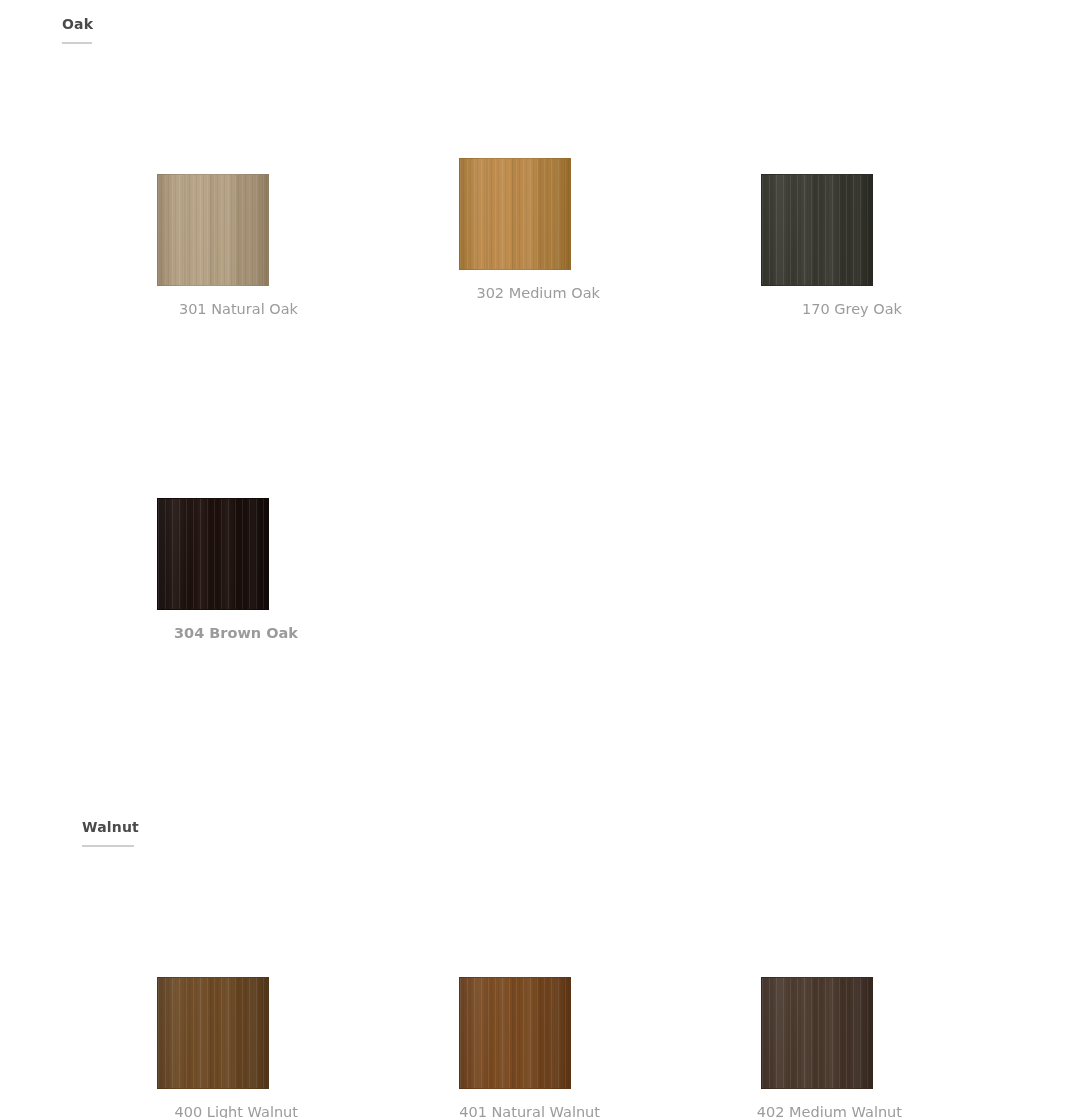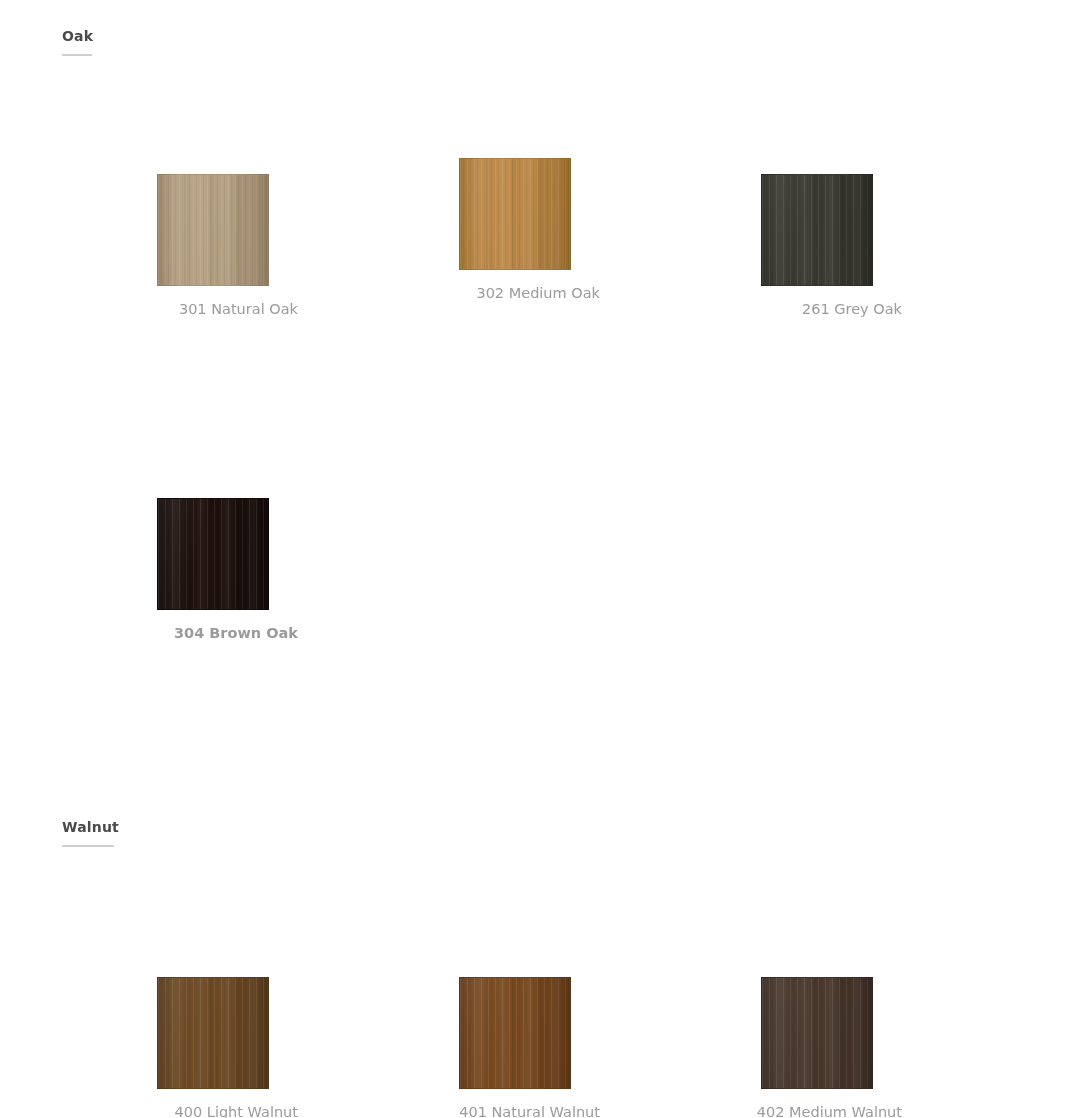--- a/index.html
+++ b/index.html
@@ -107,21 +107,21 @@
     color: #9b9b9b;
     line-height: 18px;
     white-space: nowrap;
   }
 </style>
 </head>
 <body>
 
 <div class="page">
 
-  <div class="section-heading" id="heading-oak" style="top: 14px; margin-top: 12px;">
+  <div class="section-heading" id="heading-oak" style="top: 14px;">
     <span class="heading-text">Oak</span>
     <span class="heading-rule" id="rule-oak" style="width: 30px;"></span>
   </div>
 
   <div class="swatch-grid" id="grid-oak">
 
     <div class="swatch-cell" id="cell-0-0" style="left: 128px; top: 174px;">
       <div class="swatch-tile" id="tile-0-0" style="background: linear-gradient(90deg, rgb(156, 135, 105) 0%, rgb(182, 162, 132) 22%, rgb(182, 162, 132) 62%, rgb(156, 135, 105) 100%);">
         <span class="grain"></span>
         <span class="sheen"></span>
@@ -135,34 +135,34 @@
         <span class="sheen"></span>
       </div>
       <div class="swatch-label">302 Medium Oak</div>
     </div>
 
     <div class="swatch-cell" id="cell-0-2" style="left: 732px; top: 174px;">
       <div class="swatch-tile" id="tile-0-2" style="background: linear-gradient(90deg, rgb(44, 44, 37) 0%, rgb(58, 58, 50) 22%, rgb(58, 58, 50) 62%, rgb(44, 44, 37) 100%);">
         <span class="grain"></span>
         <span class="sheen"></span>
       </div>
-      <div class="swatch-label">261 Grey Oak</div>
+      <div class="swatch-label">170 Grey Oak</div>
     </div>
 
     <div class="swatch-cell" id="cell-0-3" style="left: 128px; top: 498px; font-weight: bold;">
       <div class="swatch-tile" id="tile-0-3" style="background: linear-gradient(90deg, rgb(18, 9, 7) 0%, rgb(29, 16, 12) 22%, rgb(29, 16, 12) 62%, rgb(18, 9, 7) 100%);">
         <span class="grain"></span>
         <span class="sheen"></span>
       </div>
       <div class="swatch-label">304 Brown Oak</div>
     </div>
 
   </div>
 
-  <div class="section-heading" id="heading-walnut" style="top: 817px;">
+  <div class="section-heading" id="heading-walnut" style="top: 817px; margin-left: 20px;">
     <span class="heading-text">Walnut</span>
     <span class="heading-rule" id="rule-walnut" style="width: 52px;"></span>
   </div>
 
   <div class="swatch-grid" id="grid-walnut">
 
     <div class="swatch-cell" id="cell-1-0" style="left: 128px; top: 977px;">
       <div class="swatch-tile" id="tile-1-0" style="background: linear-gradient(90deg, rgb(88, 58, 27) 0%, rgb(110, 74, 36) 22%, rgb(110, 74, 36) 62%, rgb(88, 58, 27) 100%);">
         <span class="grain"></span>
         <span class="sheen"></span>

